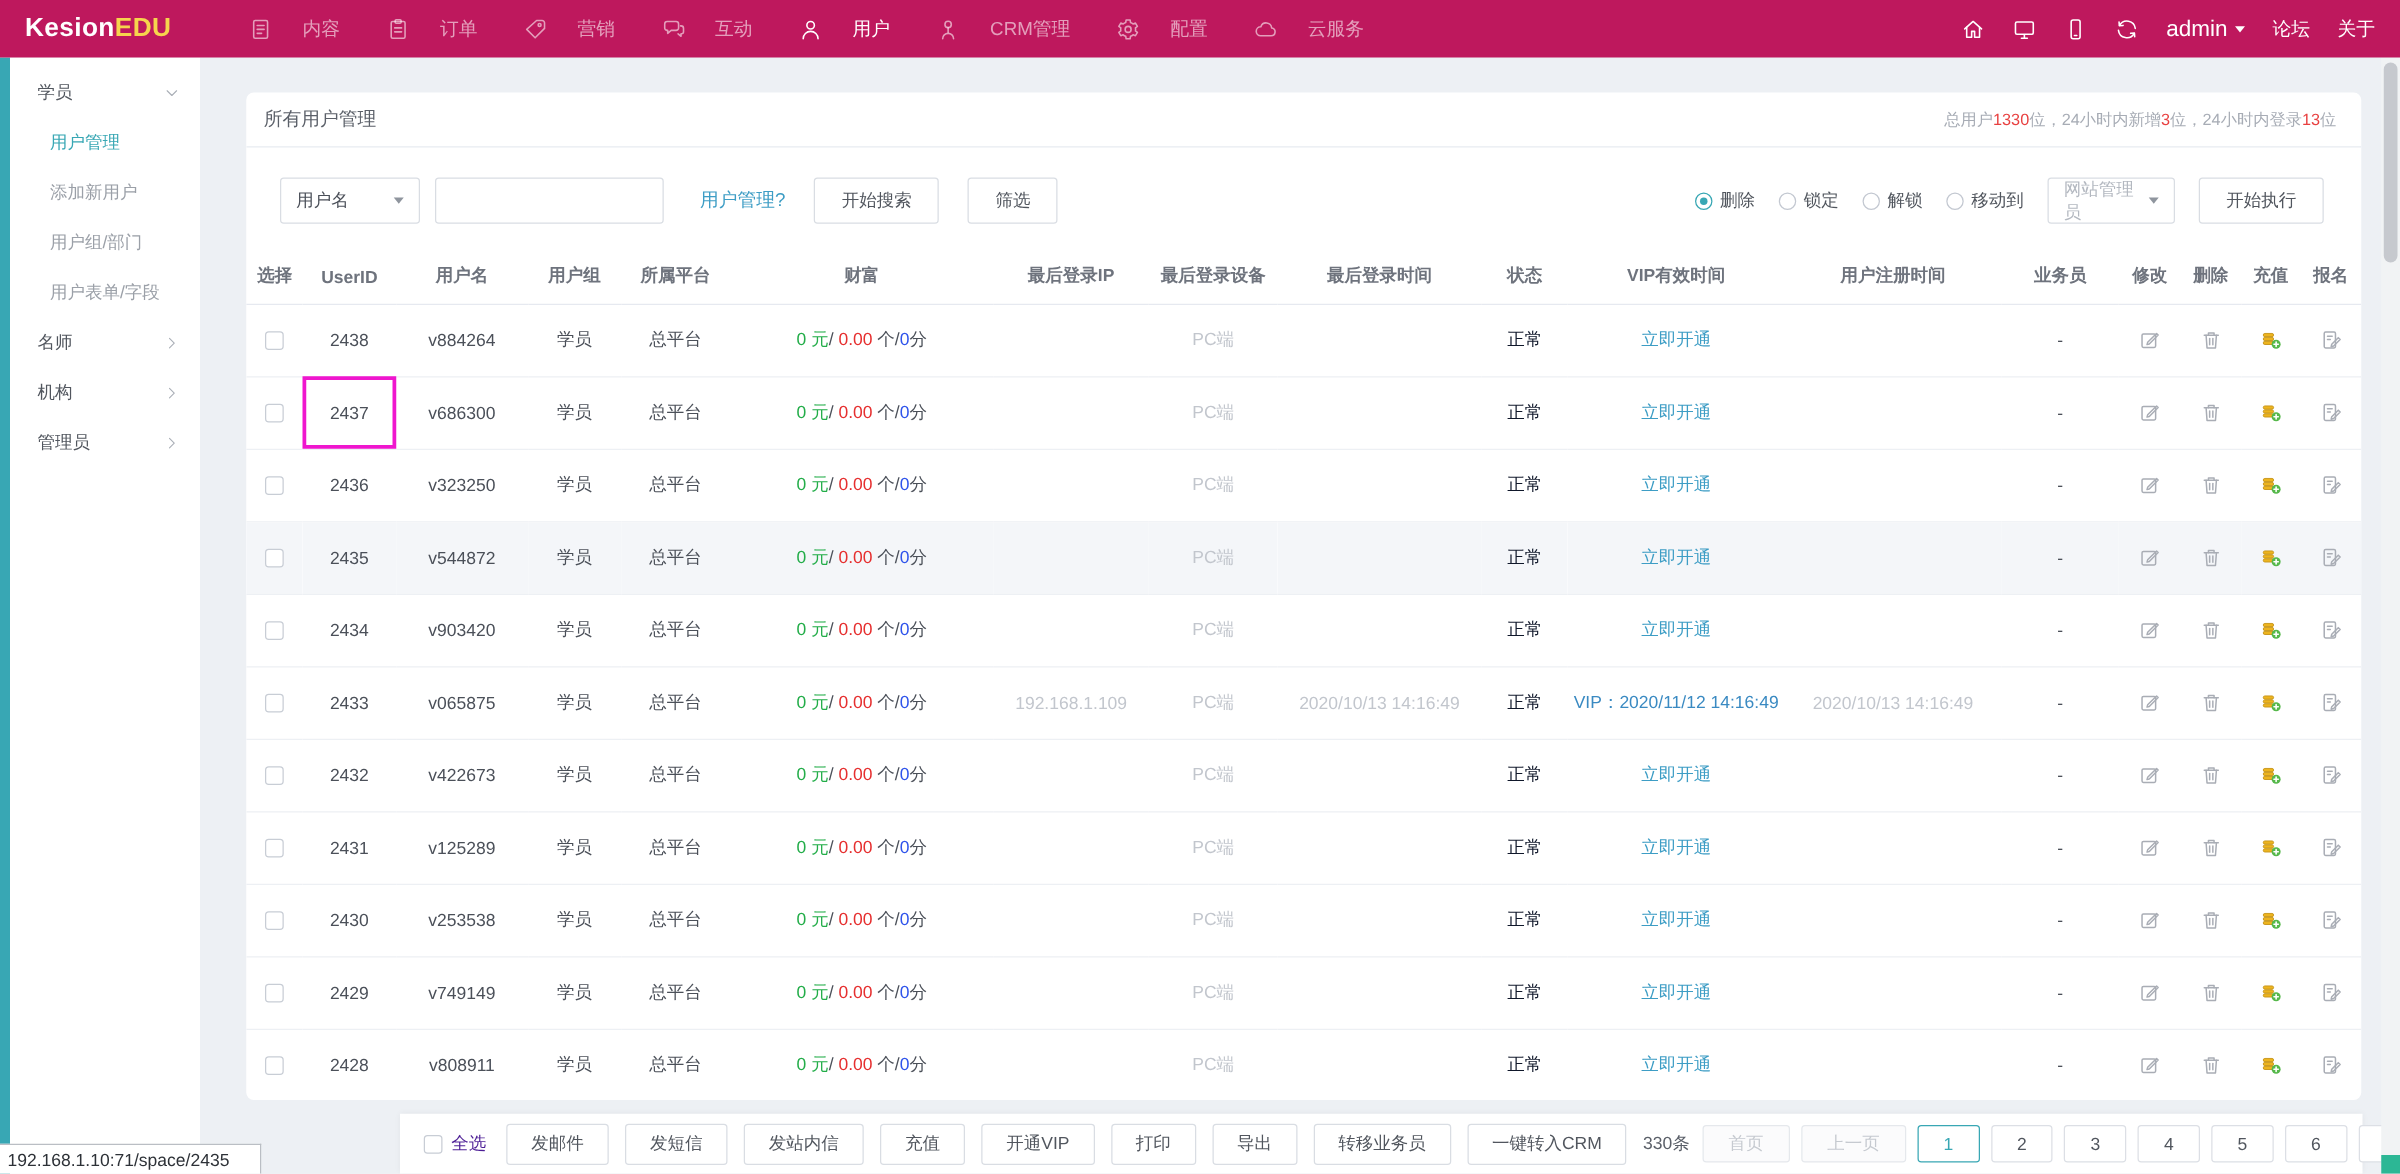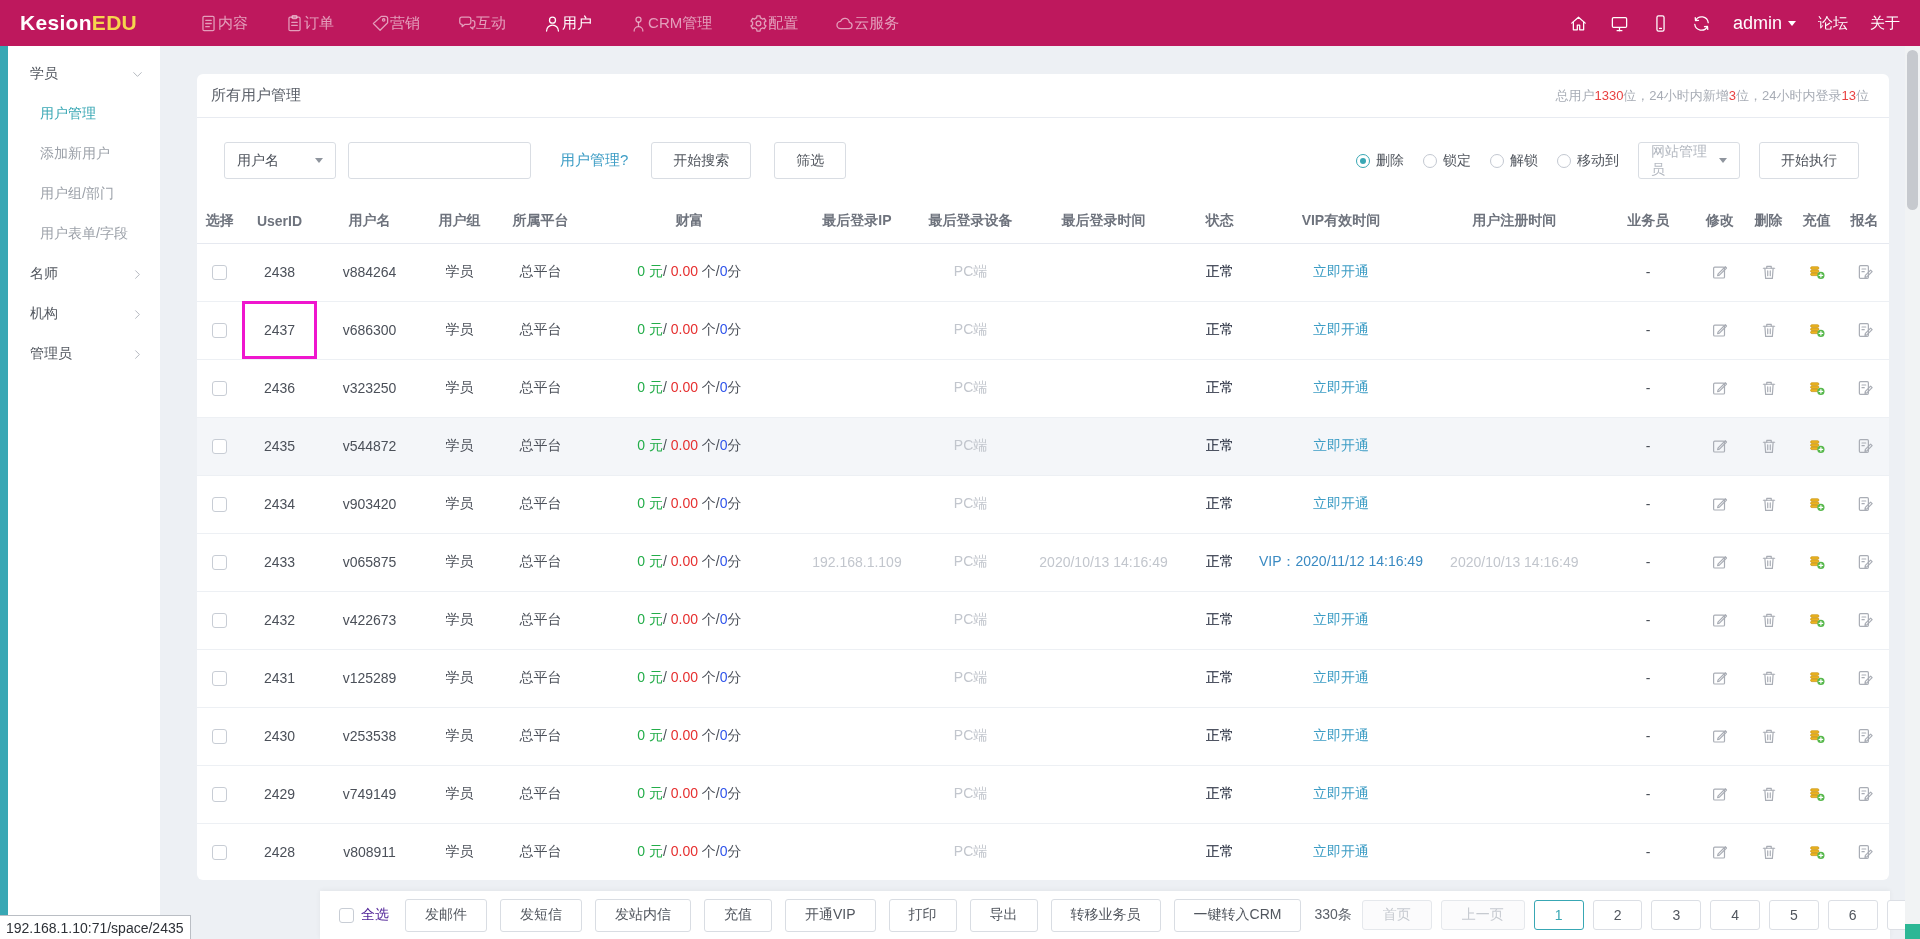--- a/index.html
+++ b/index.html
@@ -5,21 +5,21 @@
 *{margin:0;padding:0;box-sizing:border-box}
 html,body{width:1920px;height:939px;overflow:hidden;background:#edf0f4;
   font-family:"Liberation Sans","DejaVu Sans",sans-serif}
 .page{position:relative;width:1920px;height:939px}
 
 .topbar{position:absolute;top:0;left:0;right:0;height:46px;background:#be185d;
   display:flex;align-items:center;padding:0 20px;z-index:30}
 .logo{font-size:21px;font-weight:bold;color:#fff;letter-spacing:.3px;margin-right:62px;cursor:pointer;white-space:nowrap}
 .logo .edu{color:#f6d44d}
 .topnav{display:flex;align-items:center;gap:37px}
-.nav-item{display:flex;align-items:center;gap:0;color:rgba(255,255,255,.58);font-size:15px;cursor:pointer;white-space:nowrap}
+.nav-item{display:flex;align-items:center;gap:24px;color:rgba(255,255,255,.58);font-size:15px;cursor:pointer;white-space:nowrap}
 .nav-item.active{color:#fff}
 .icon{display:inline-block}
 .icon svg{width:100%;height:100%;display:block}
 .nav-item .icon{width:19px;height:19px}
 .topbar-right{margin-left:auto;display:flex;align-items:center;gap:22px;color:#fff}
 .topbar-right .icon{width:19px;height:19px;cursor:pointer}
 .admin{display:flex;align-items:center;gap:6px;font-size:18px;cursor:pointer}
 .caret{width:0;height:0;border-left:4px solid transparent;border-right:4px solid transparent;border-top:5px solid #fff;display:inline-block}
 .top-link{font-size:15px;cursor:pointer;white-space:nowrap}
 
@@ -72,21 +72,21 @@
 .fbtn{height:33px;padding:0 19px;margin-right:13px;border:1px solid #d9dde3;border-radius:3px;background:#fff;font-size:14px;color:#51565e;cursor:pointer;white-space:nowrap}
 .total{font-size:14px;color:#5b6069;margin-right:10px;white-space:nowrap}
 .pg{display:flex;align-items:center;gap:9px}
 .pbtn{min-width:28px;height:30px;padding:0 20px;display:inline-flex;align-items:center;justify-content:center;border:1px solid #dcdfe5;border-radius:3px;background:#fff;font-size:14px;color:#51565e;cursor:pointer;white-space:nowrap}
 .pbtn.disabled{color:#c6cad0;border-color:#e5e8ec;background:#fbfbfc;cursor:default}
 .pbtn.current{border-color:#38a7b4;color:#38a7b4}
 
 .scrollbar{position:absolute;right:0;top:46px;width:15px;bottom:0;background:#f1f3f4;z-index:25}
 .thumb{position:absolute;top:4px;left:2px;width:11px;height:160px;border-radius:6px;background:#c6c9ce;cursor:pointer}
 .sb-bottom{position:absolute;left:0;bottom:0;width:15px;height:15px;background:#2cb795;cursor:pointer}
-.status-tip{position:absolute;left:0;bottom:0;height:24px;display:flex;align-items:center;padding:0 6px 0 6px;background:#fff;border-top:1px solid #babec4;border-right:1px solid #babec4;font-size:14px;color:#2d3137;z-index:40;white-space:nowrap}
+.status-tip{position:absolute;left:0;bottom:0;height:24px;display:flex;align-items:center;padding:0 24px 0 6px;background:#fff;border-top:1px solid #babec4;border-right:1px solid #babec4;font-size:14px;color:#2d3137;z-index:40;white-space:nowrap}
 </style>
 </head>
 <body>
 
 <div class="page">
 
   <div class="topbar">
     <div class="logo"><span>Kesion</span><span class="edu">EDU</span></div>
     <div class="topnav">
         <div class="nav-item">

